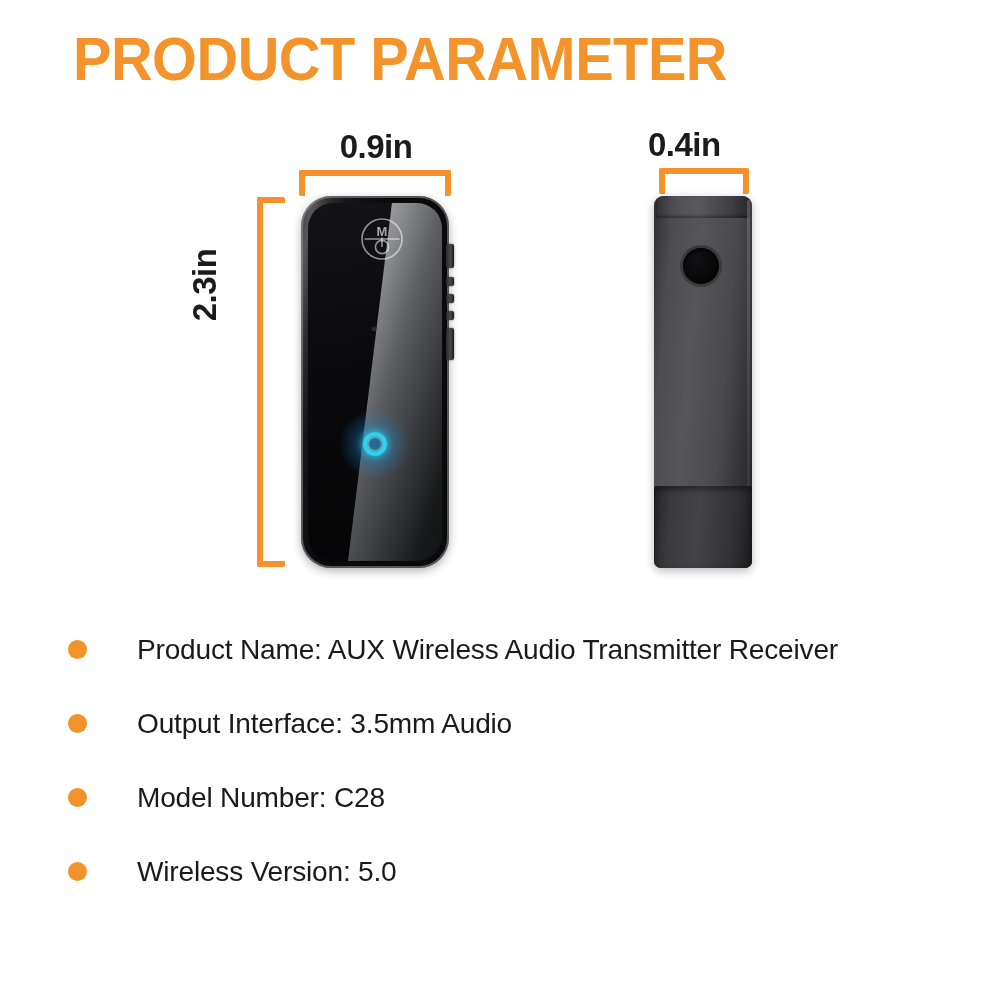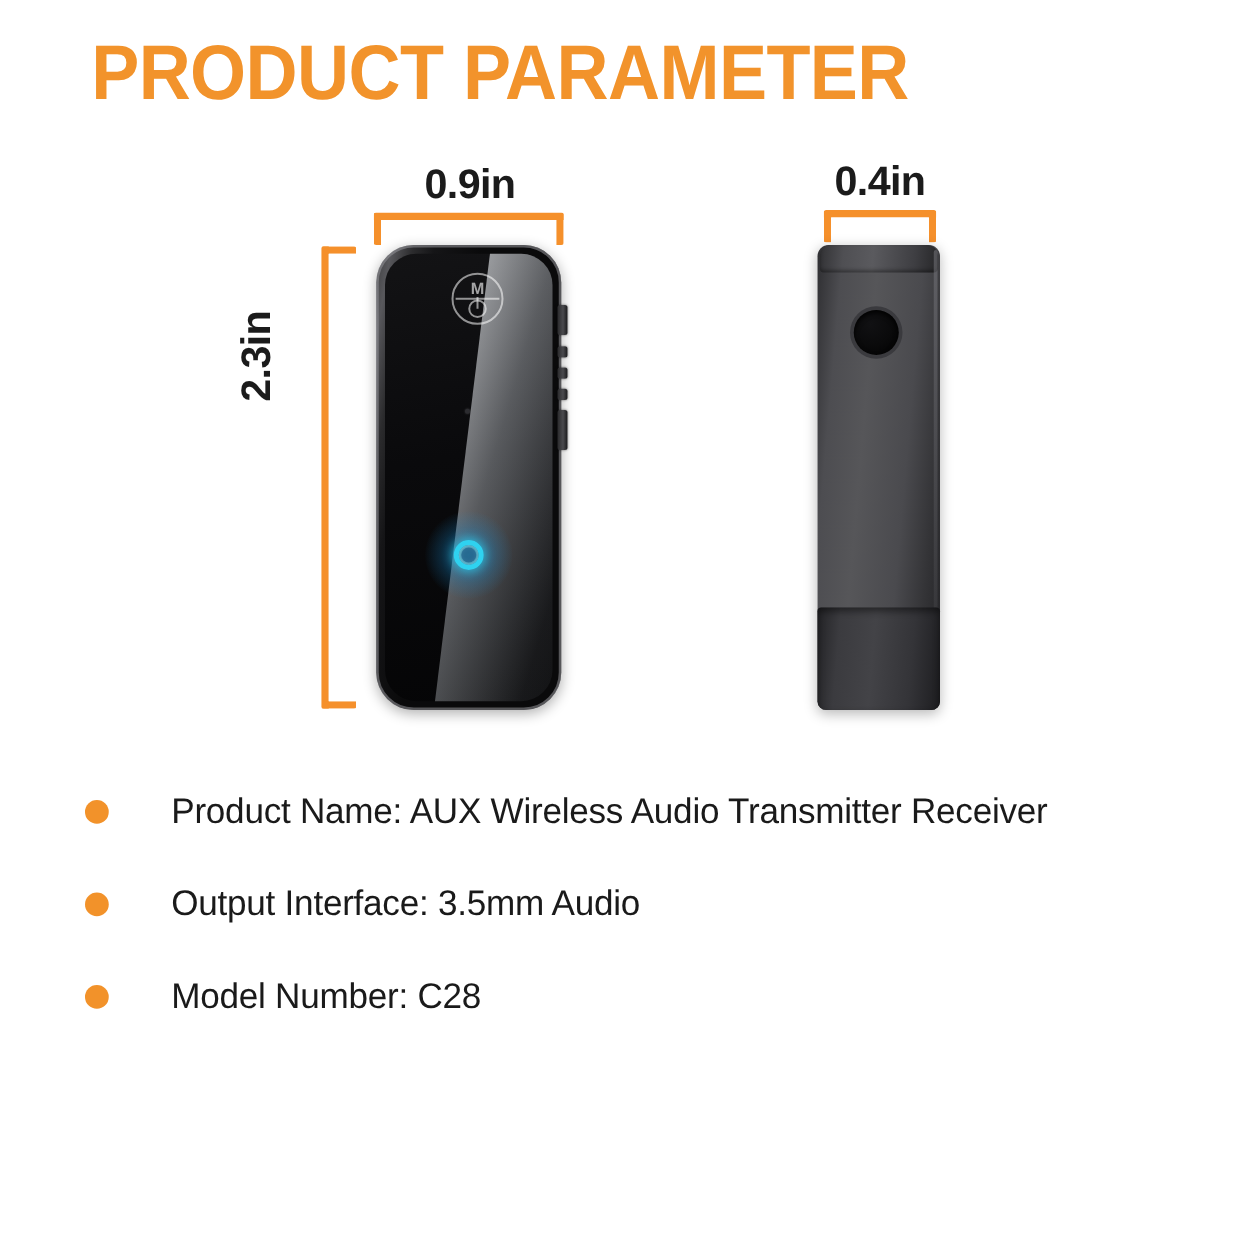--- a/index.html
+++ b/index.html
@@ -44,21 +44,21 @@
   
   .dim-label {
     position: absolute;
     font-size: 33px;
     font-weight: bold;
     color: #1b1b1b;
     letter-spacing: -0.5px;
     white-space: nowrap;
   }
   .dim-w1 { left: 298px; top: 128px; width: 156px; text-align: center; }
-  .dim-w2 { left: 648px; top: 126px; width: 112px; text-align: center; }
+  .dim-w2 { left: 648px; top: 126px; width: 112px; }
   .dim-h  {
     left: 186px; top: 345px;
     transform: rotate(-90deg);
     transform-origin: left top;
     width: 120px; text-align: center;
   }
 
   
   .bracket-top {
     position: absolute;
@@ -356,13 +356,17 @@
     <div class="spec-text">Product Name: AUX Wireless Audio Transmitter Receiver</div>
   </div>
   <div class="spec-item">
     <div class="spec-dot"></div>
     <div class="spec-text">Output Interface: 3.5mm Audio</div>
   </div>
   <div class="spec-item">
     <div class="spec-dot"></div>
     <div class="spec-text">Model Number: C28</div>
   </div>
+  <div class="spec-item">
+    <div class="spec-dot"></div>
+    <div class="spec-text">Wireless Version: 5.0</div>
+  </div>
 </div>
 
 </body></html>

